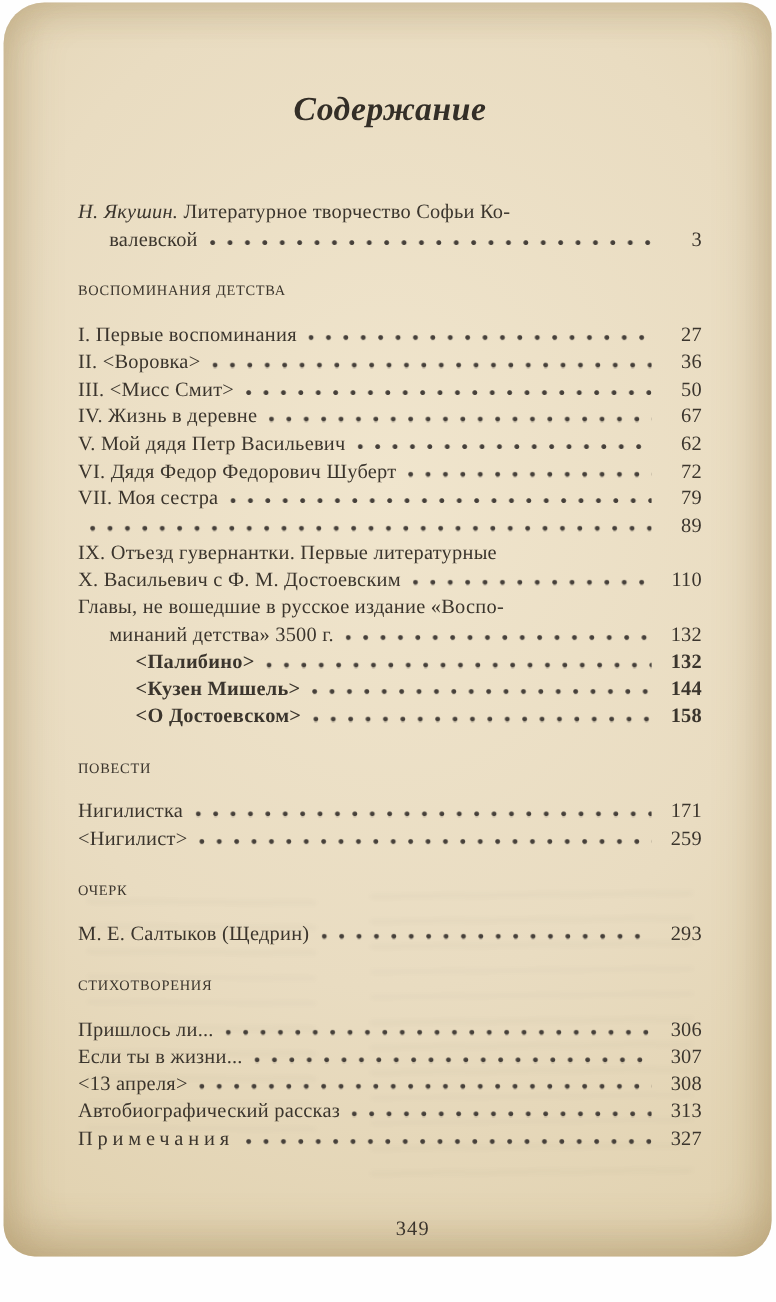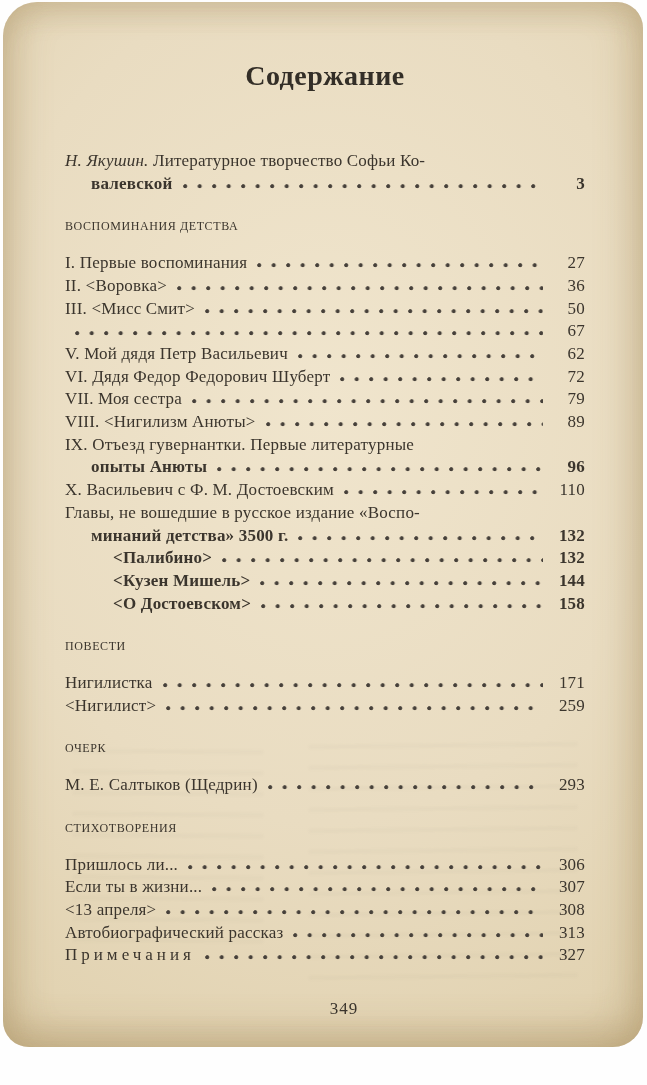--- a/index.html
+++ b/index.html
@@ -19,25 +19,26 @@
       inset 0 -20px 34px rgba(140,110,60,.20),
       inset 20px 0 34px rgba(140,110,60,.14),
       inset -20px 0 34px rgba(140,110,60,.14),
       inset 0 16px 26px rgba(140,110,60,.10);
     padding: 46px 58px 0 62px;
     box-sizing: border-box;
     color: #3b352d;
   }
   .title {
     text-align: center;
+    font-style: italic;
     font-weight: bold;
     font-size: 28px;
     letter-spacing: 0.5px;
     color: #332e27;
-    margin-top: 12px;
+    margin-top: 28px;
   }
   .toc {
     margin-top: 58px;
     font-size: 17px;
     line-height: 22.7px;
     letter-spacing: 0.2px;
   }
   .section-heading {
     text-align: left;
     font-size: 12px;
@@ -52,25 +53,25 @@
     flex: 1 1 auto;
     min-width: 14px;
     height: 5px;
     margin: 0 6px 0 10px;
     background-image: radial-gradient(circle at 2.2px 2.2px, #46403a 1.6px, rgba(70,64,58,0) 2.4px);
     background-size: 14.5px 5px;
     background-repeat: repeat-x;
     background-position: left bottom;
   }
   .pg { min-width: 36px; text-align: right; white-space: pre; }
-  .line2 { padding-left: 26px; font-weight: bold; }
+  .line2 { padding-left: 26px; }
   .toc-entry.sub { margin-left: 48px; font-weight: bold; }
   .folio {
     position: absolute;
-    left: 0; right: 0; bottom: 28px;
+    left: 0; right: 0; bottom: 13px;
     text-align: center;
     font-size: 17px;
     color: #3b352d;
     letter-spacing: 1px;
     padding-left: 42px;
   }
   .ghost {
     position: absolute;
     opacity: 0.5;
     filter: blur(1.8px);
@@ -105,50 +106,45 @@
         <span class="txt">II. &lt;Воровка&gt;</span>
         <span class="leader"></span>
         <span class="pg">36</span>
       </div>
       <div class="toc-entry leader-row">
         <span class="txt">III. &lt;Мисс Смит&gt;</span>
         <span class="leader"></span>
         <span class="pg">50</span>
       </div>
       <div class="toc-entry leader-row">
+        <span class="txt">IV. Жизнь в деревне</span>
         <span class="leader"></span>
         <span class="pg">67</span>
       </div>
       <div class="toc-entry leader-row">
         <span class="txt">V. Мой дядя Петр Васильевич</span>
         <span class="leader"></span>
         <span class="pg">62</span>
       </div>
       <div class="toc-entry leader-row">
         <span class="txt">VI. Дядя Федор Федорович Шуберт</span>
         <span class="leader"></span>
         <span class="pg">72</span>
       </div>
       <div class="toc-entry leader-row">
         <span class="txt">VII. Моя сестра</span>
         <span class="leader"></span>
         <span class="pg">79</span>
       </div>
       <div class="toc-entry leader-row">
-        <span class="txt">VIII. &lt;Нигилизм Анюты&gt;</span>
         <span class="leader"></span>
         <span class="pg">89</span>
       </div>
       <div class="toc-entry">
         <div class="line1"><span class="txt">IX. Отъезд гувернантки. Первые литературные</span></div>
-        <div class="leader-row line2">
-          <span class="txt">опыты Анюты</span>
-          <span class="leader"></span>
-          <span class="pg">96</span>
-        </div>
       </div>
       <div class="toc-entry leader-row">
         <span class="txt">X. Васильевич с Ф. М. Достоевским</span>
         <span class="leader"></span>
         <span class="pg">110</span>
       </div>
       <div class="toc-entry">
         <div class="line1"><span class="txt">Главы, не вошедшие в русское издание «Воспо-</span></div>
         <div class="leader-row line2">
           <span class="txt">минаний детства» 3500 г.</span>

